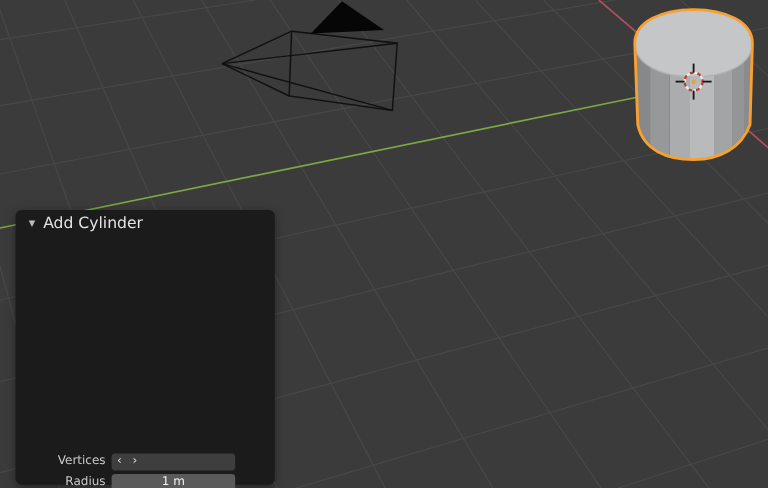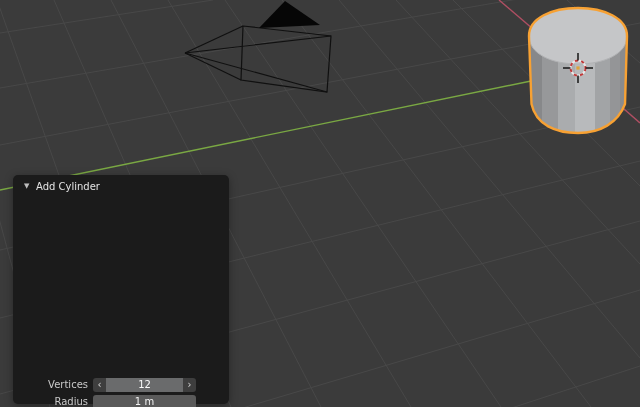--- a/index.html
+++ b/index.html
@@ -21,21 +21,21 @@
   .panel{
     position:absolute;left:13px;top:175px;width:216px;height:229px;
     background:var(--panel_bg);border-radius:5px;
     box-shadow:0 2px 8px rgba(0,0,0,.35);
   }
   .panel-header{
     position:absolute;left:0;top:0;width:100%;height:22px;
     display:flex;align-items:center;
   }
   .disclosure{color:#bdbdbd;font-size:7px;margin-left:11px;width:10px;}
-  .panel-title{color:#e3e3e3;font-size:10px;margin-left:2px;}
+  .panel-title{color:#e3e3e3;font-size:13px;margin-left:2px;}
   .row{position:absolute;left:0;width:100%;height:14px;display:flex;align-items:center;}
   .lbl{
     width:80px;text-align:right;color:var(--label);font-size:10px;
     padding-right:5px;white-space:nowrap;flex:none;line-height:14px;
   }
   .widget{flex:none;width:103px;height:14px;position:relative;}
   .btnval{
     width:103px;height:14px;background:var(--btn);border-radius:3px;
     color:var(--value);font-size:10px;text-align:center;line-height:14px;
   }
@@ -133,21 +133,20 @@
   <div class="panel-header">
     <span class="disclosure">▼</span>
     <span class="panel-title">Add Cylinder</span>
   </div>
 
   <div class="row" style="top:203px">
     <span class="lbl">Vertices</span>
     <div class="widget">
         <div class="stepper">
       <span class="arr">‹</span>
-      <span class="stepval">12</span>
       <span class="arr">›</span>
     </div>
       </div>
   </div>
 
   <div class="row" style="top:220px">
     <span class="lbl">Radius</span>
     <div class="widget">
         <div class="btnval">1 m</div>
       </div>

